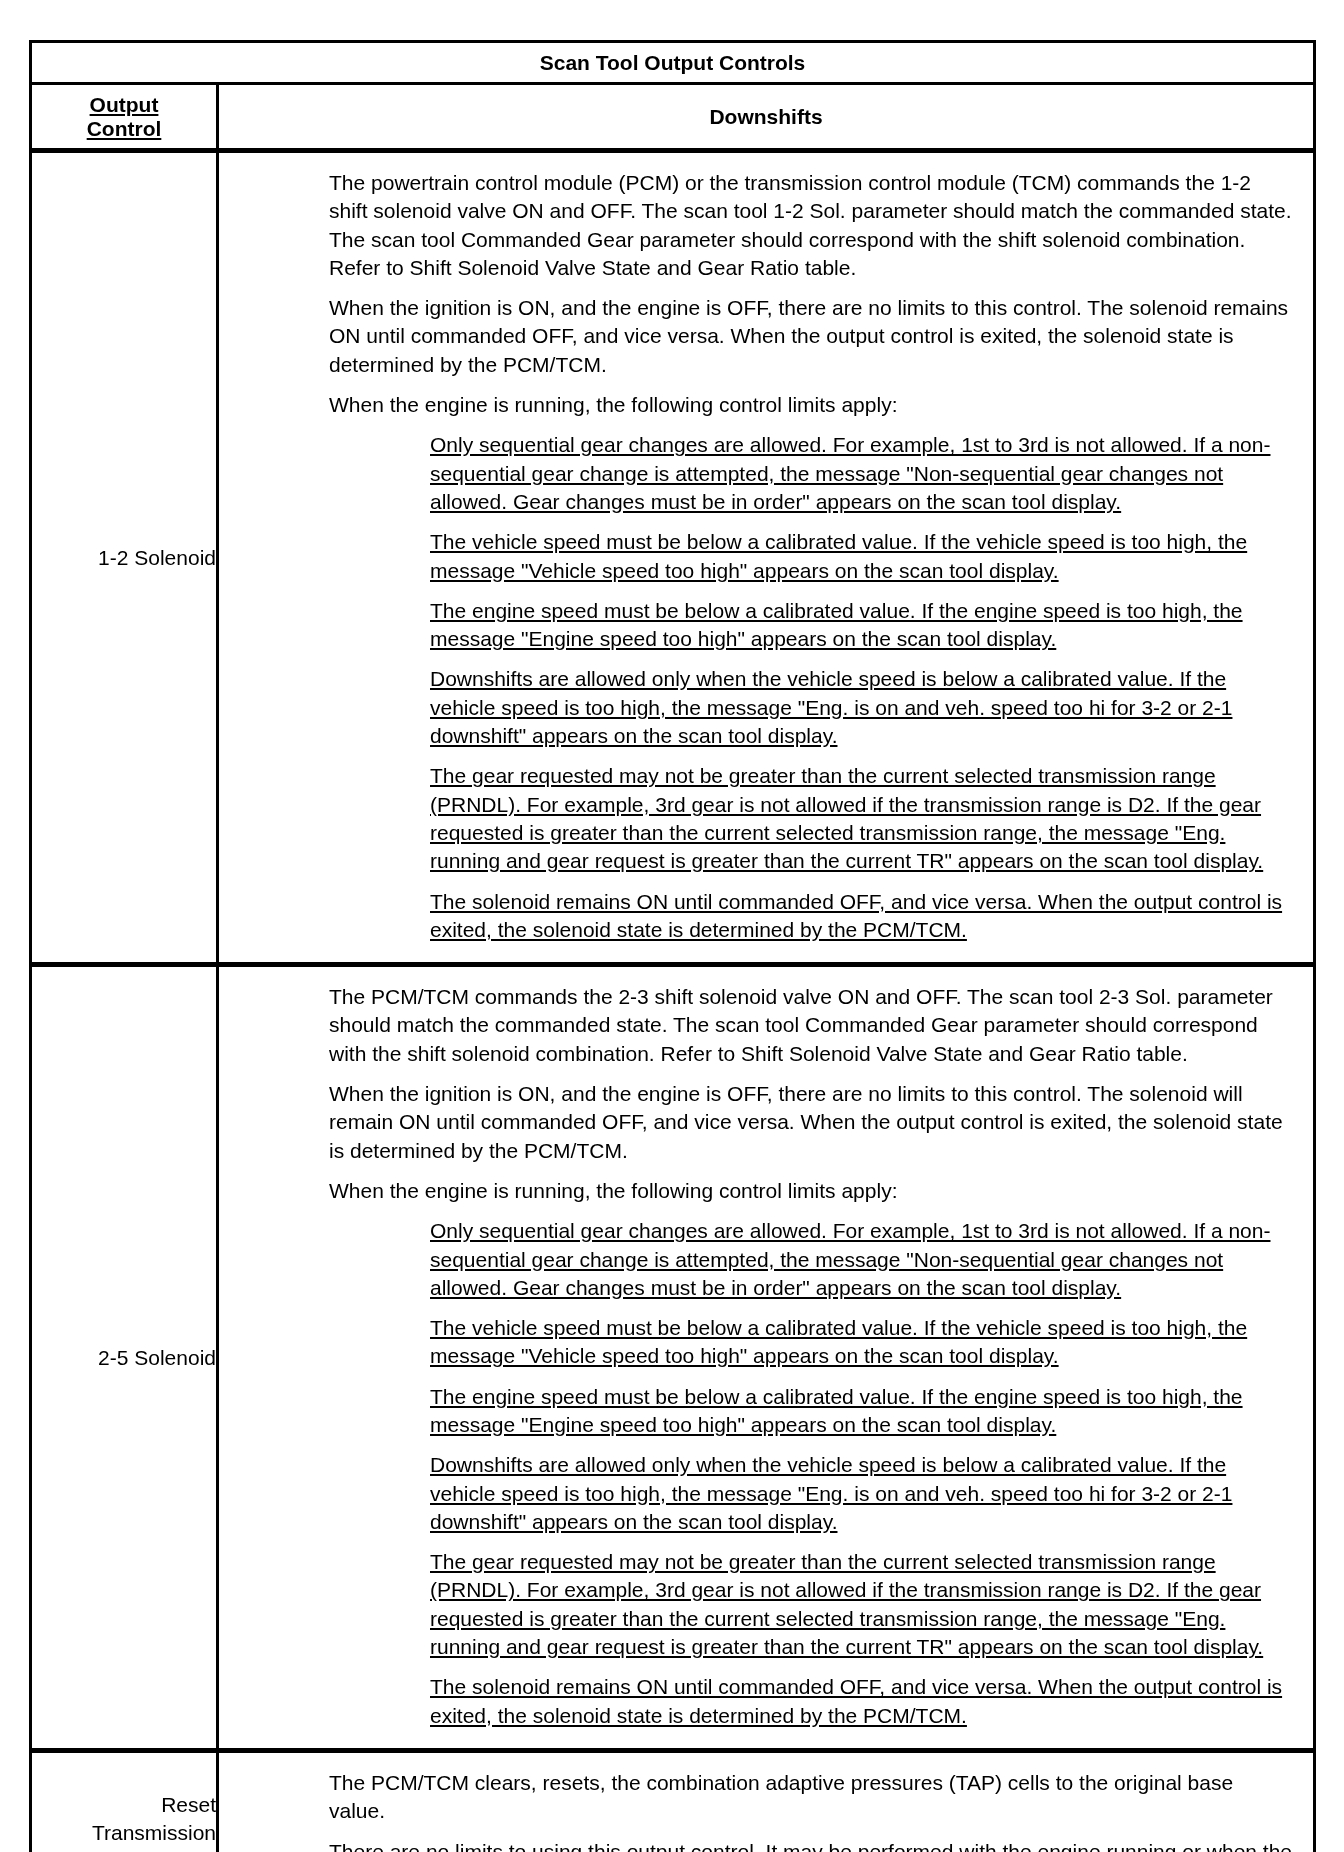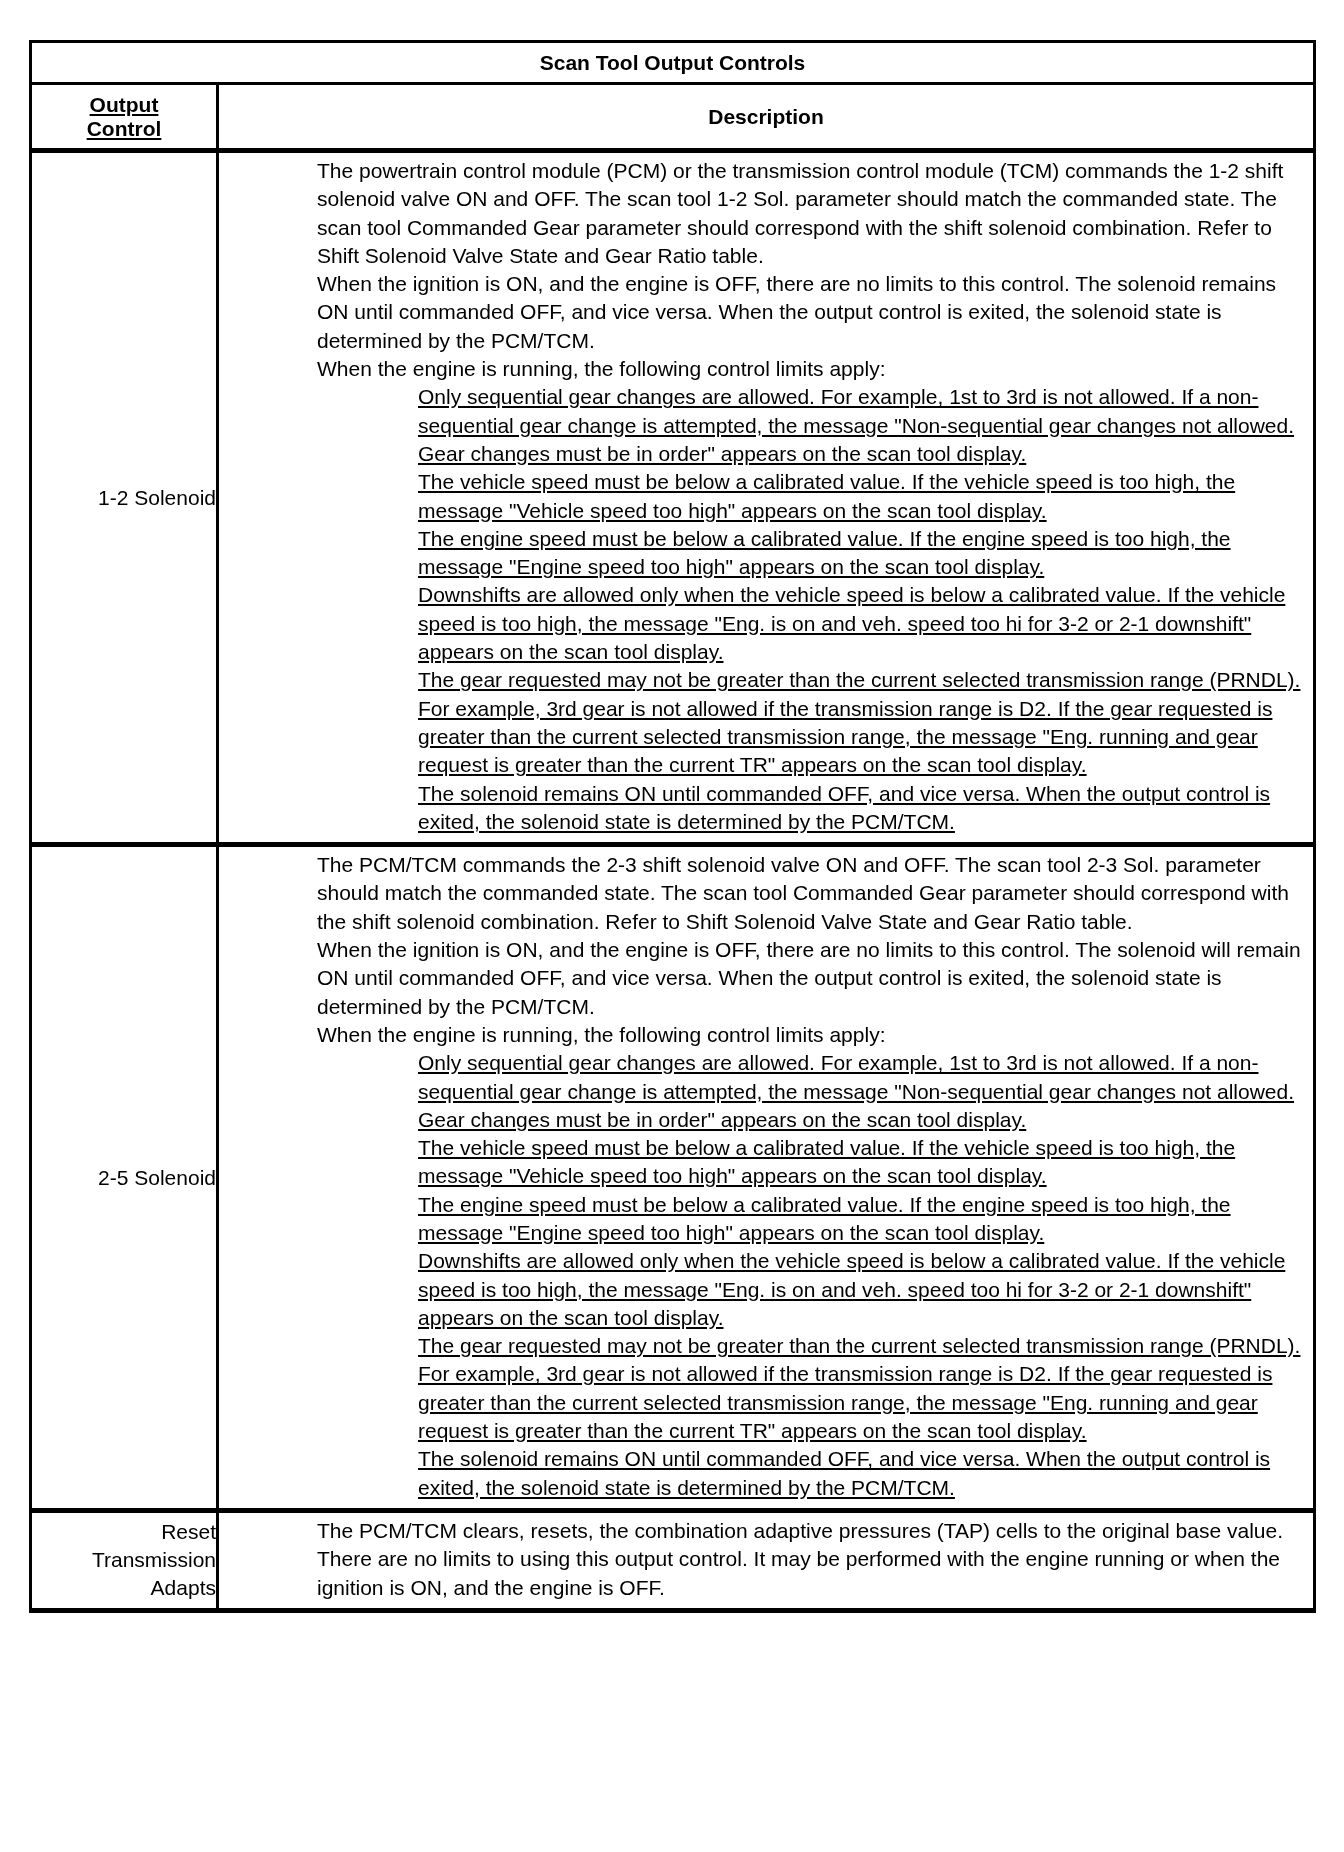--- a/index.html
+++ b/index.html
@@ -58,42 +58,42 @@
     text-align: left;
   }
   .data-row td {
     border-bottom-width: 5px;
   }
   .data-row:last-child td {
     border-bottom-width: 5px;
   }
   .para {
     display: block;
-    margin: 0;
+    margin: 12px;
   }
   .para.indent {
     padding-left: 101px;
     text-decoration: underline;
   }
 </style>
 </head>
 <body>
 
 <table class="doc-table">
   <colgroup>
     <col class="col-left">
     <col class="col-right">
   </colgroup>
   <thead>
     <tr>
       <th colspan="2" class="title-cell">Scan Tool Output Controls</th>
     </tr>
     <tr class="subhead-row">
       <th class="subhead-cell" style="padding:0 30px;text-decoration:underline;">Output Control</th>
-      <th class="subhead-cell">Description</th>
+      <th class="subhead-cell">Downshifts</th>
     </tr>
   </thead>
   <tbody id="table-body">
     <tr class="data-row">
       <td class="ctrl-cell">1-2 Solenoid</td>
       <td class="desc-cell">
         <span class="para">The powertrain control module (PCM) or the transmission control module (TCM) commands the 1-2 shift solenoid valve ON and OFF. The scan tool 1-2 Sol. parameter should match the commanded state. The scan tool Commanded Gear parameter should correspond with the shift solenoid combination. Refer to Shift Solenoid Valve State and Gear Ratio table.</span>
         <span class="para">When the ignition is ON, and the engine is OFF, there are no limits to this control. The solenoid remains ON until commanded OFF, and vice versa. When the output control is exited, the solenoid state is determined by the PCM/TCM.</span>
         <span class="para">When the engine is running, the following control limits apply:</span>
         <span class="para indent">Only sequential gear changes are allowed. For example, 1st to 3rd is not allowed. If a non-sequential gear change is attempted, the message "Non-sequential gear changes not allowed. Gear changes must be in order" appears on the scan tool display.</span>

